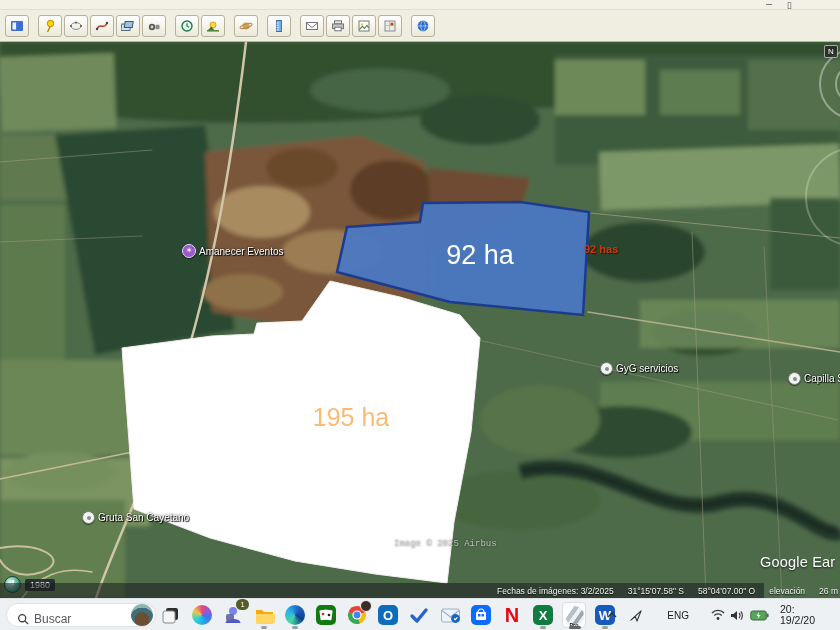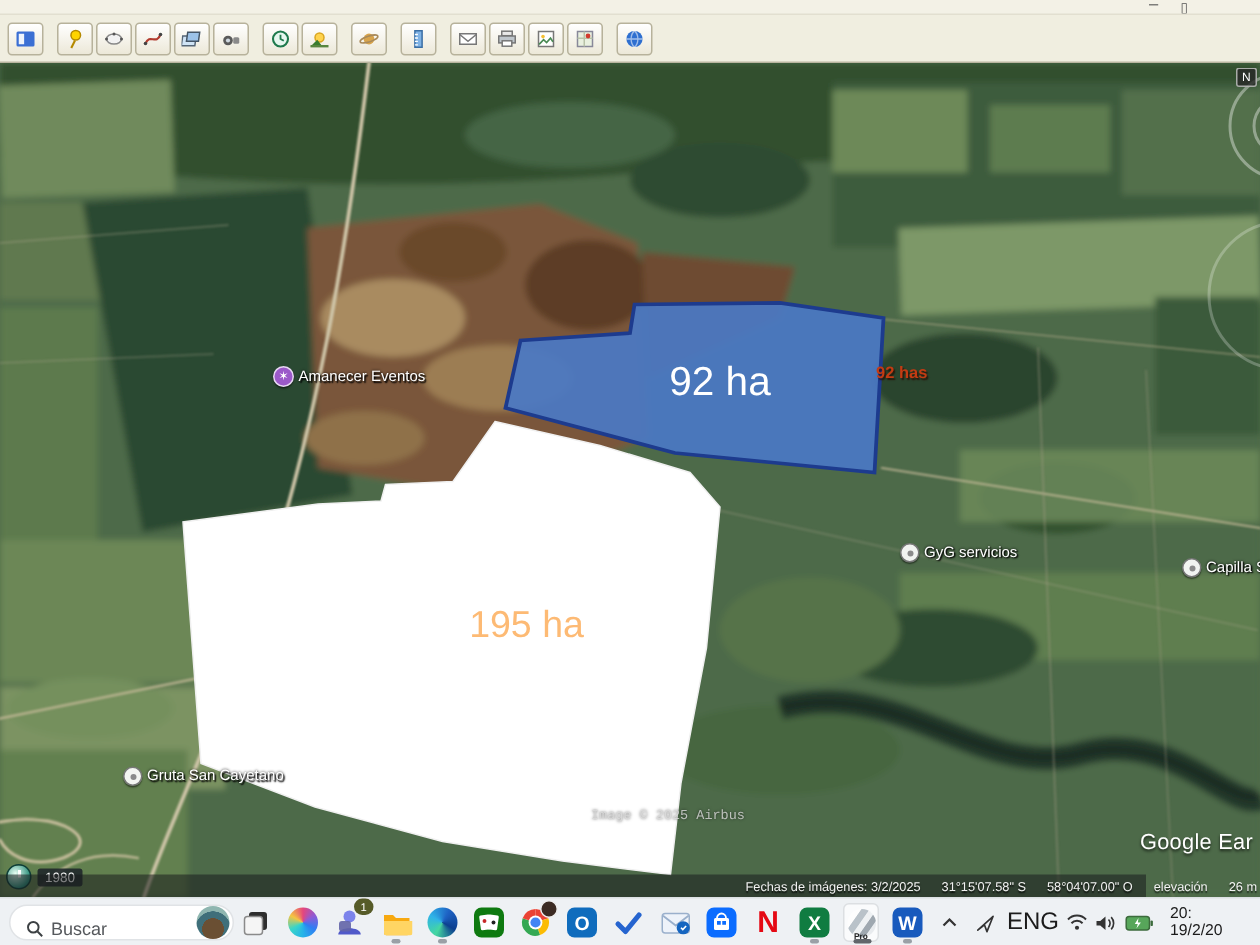--- a/index.html
+++ b/index.html
@@ -89,21 +89,21 @@
   .ic-excel{width:20px;height:20px;background:#107c41;font-size:13px;}
   .ic-store{width:20px;height:20px;background:#0b6cff;}
   .ic-netflix{color:#e50914;font-size:20px;font-weight:900;font-family:"Liberation Sans",sans-serif;}
   .ic-solitaire{width:20px;height:20px;background:#0e7a10;}
   .ge-globe{width:19px;height:19px;border-radius:50%;position:relative;overflow:hidden;
       background:linear-gradient(125deg,#fdfdfd 0 28%,#b9c2c9 30% 45%,#eef1f3 47% 60%,#9fa8b0 62% 75%,#e8ebee 77%);}
   .ge-pro{position:absolute;bottom:-1px;left:0;right:0;text-align:center;font-size:5.5px;color:#222;font-weight:bold;}
 
   .tray{position:absolute;right:0;top:0;height:32px;display:flex;align-items:center;}
   .tray .titem{display:flex;align-items:center;justify-content:center;color:#1b1b1b;}
-  .lang{font-size:16px;color:#222;margin:0 3px;}
+  .lang{font-size:10px;color:#222;margin:0 20px;}
   .clock{font-size:10.5px;line-height:11.5px;color:#1b1b1b;text-align:left;width:60px;margin-left:9px;flex:0 0 auto;}
 </style>
 </head>
 <body>
 
 <div class="stage">
 
   <div class="titlebar">
     <span class="winctl wc-min">–</span>
     <span class="winctl wc-max">▯</span>

